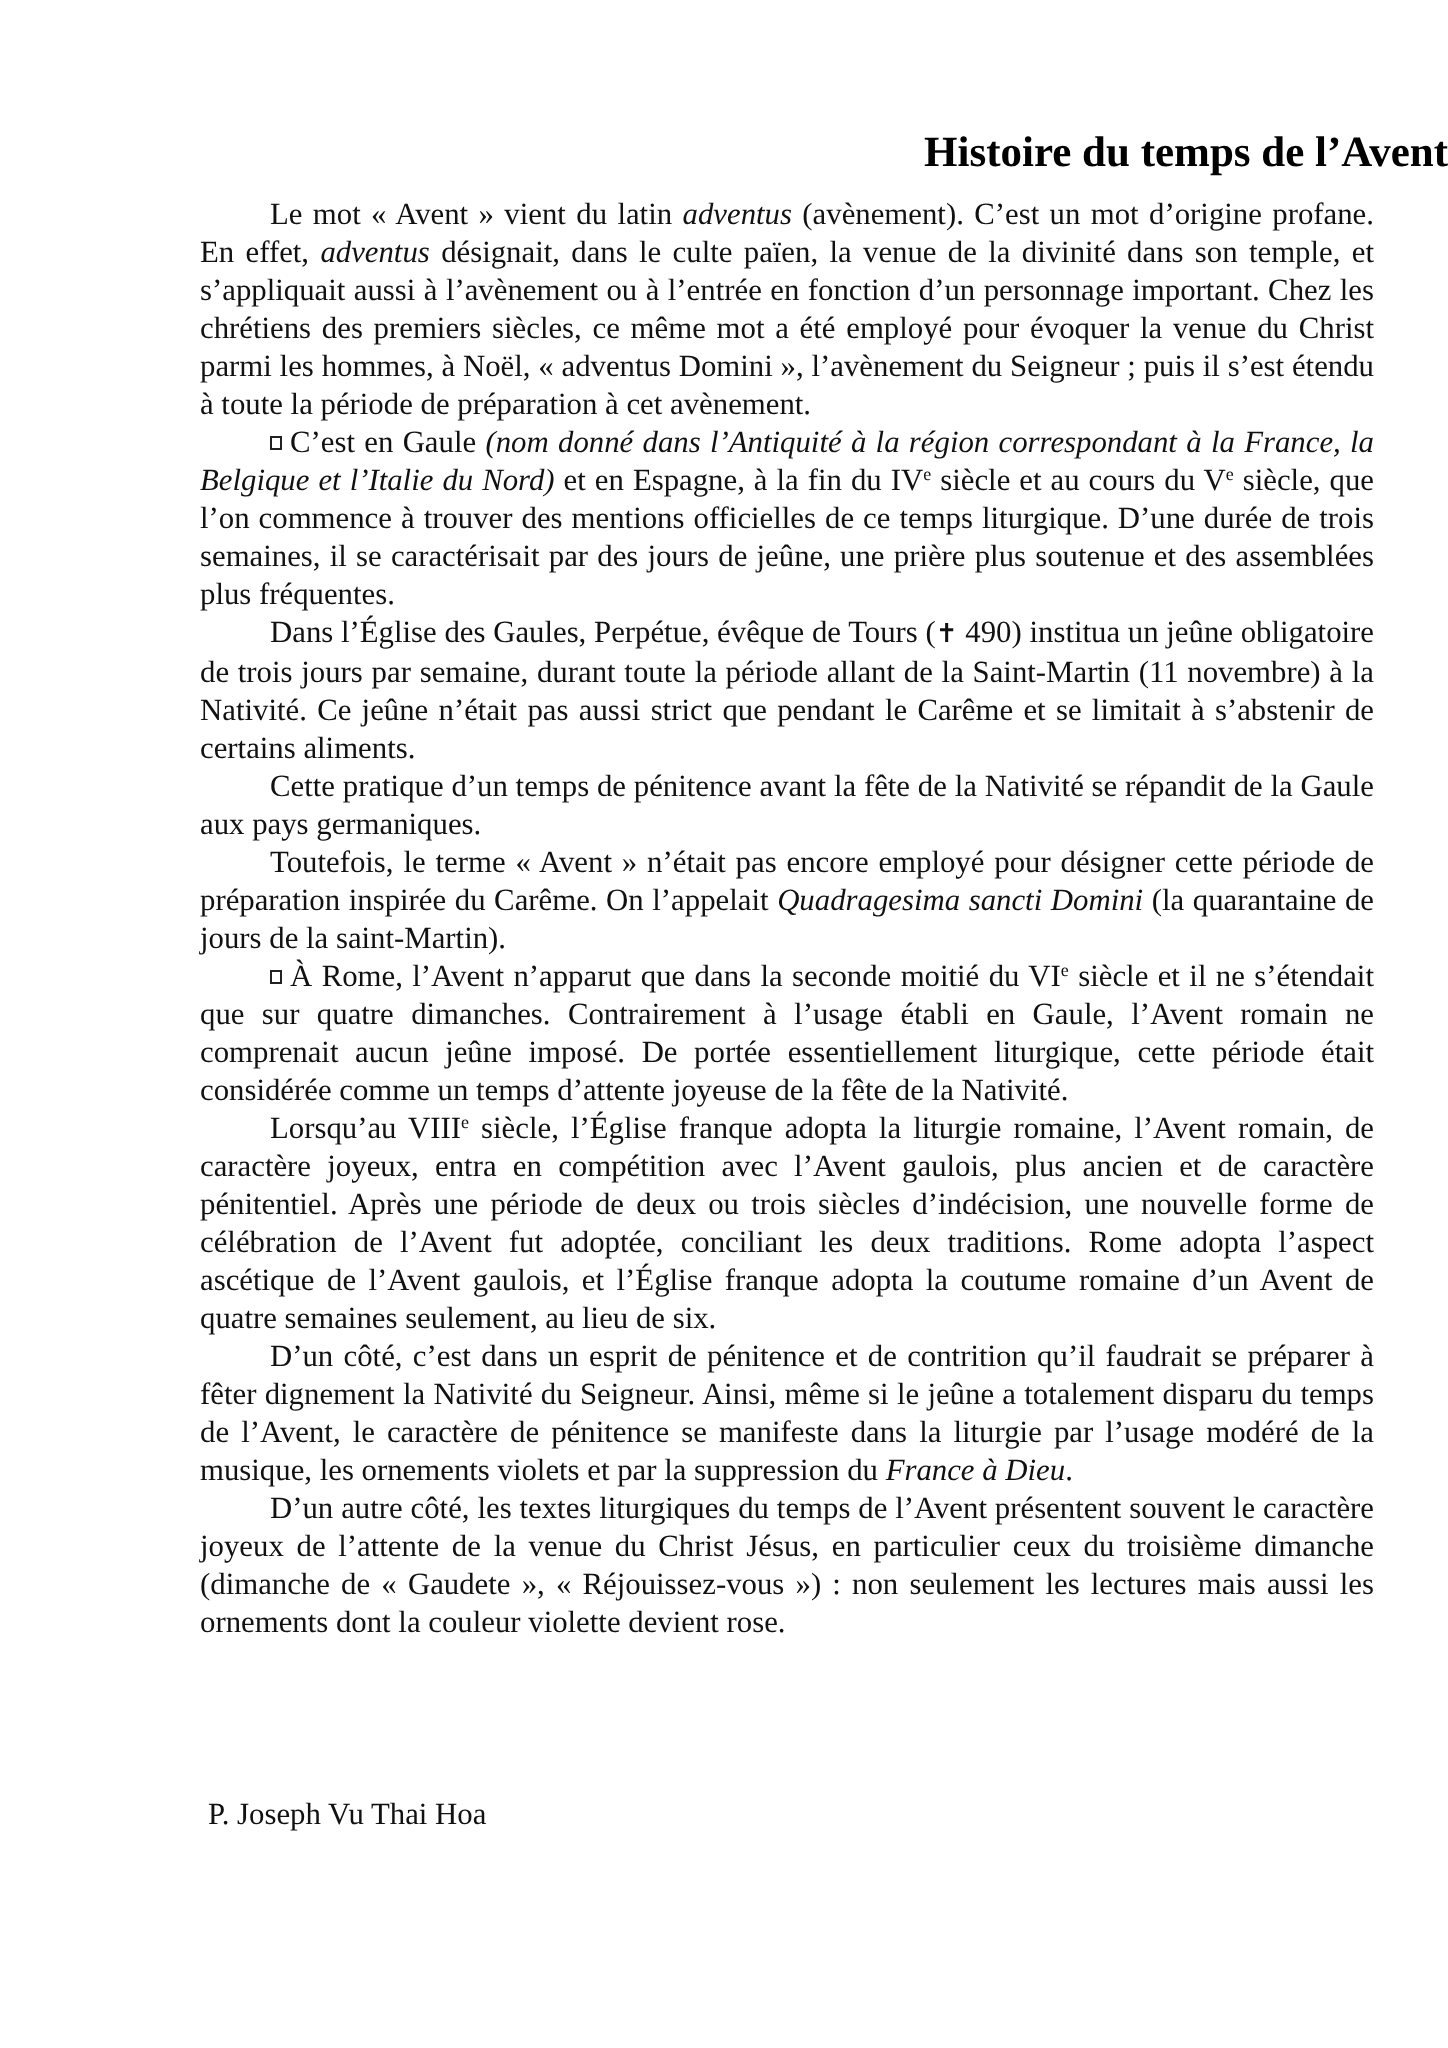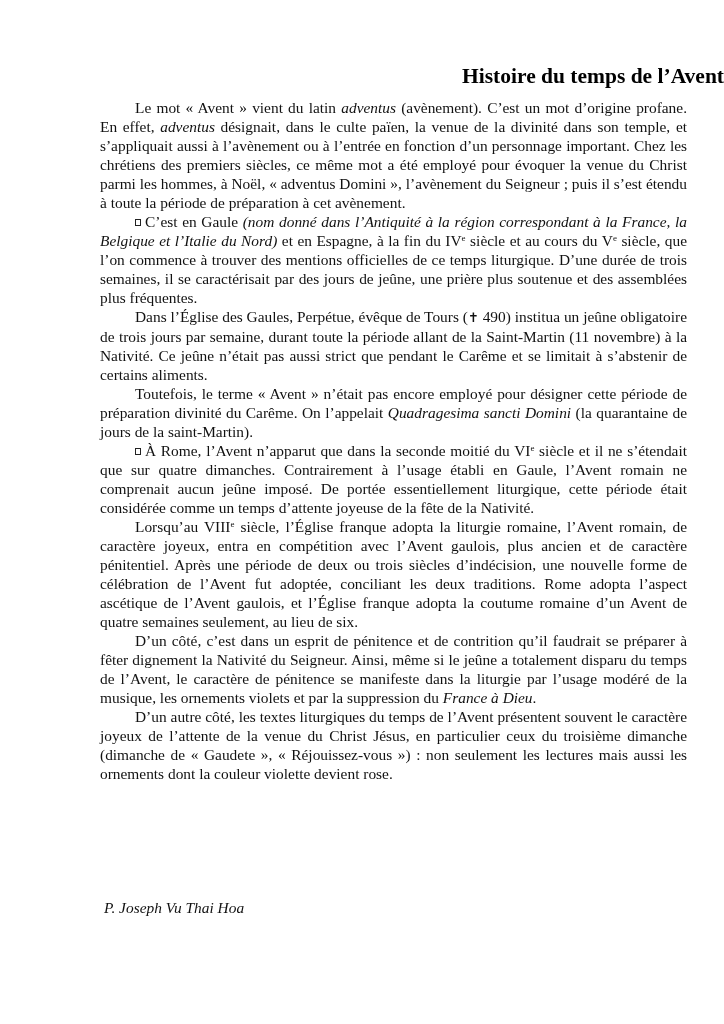--- a/index.html
+++ b/index.html
@@ -18,35 +18,36 @@
     position: absolute; left: 69px; top: 98px; width: 587px;
     font-size: 15.4px; line-height: 19px; text-align: justify; margin-left: 31px;
   }
   .body p { margin: 0; text-indent: 35px; }
   .body .bullet {
     display: inline-block; width: 6px; height: 7px; border: 1px solid #222;
     margin-right: 4px; vertical-align: 1px; box-sizing: border-box;
   }
   .signature {
     position: absolute; left: 104px; top: 898px;
-    font-size: 15.4px; line-height: 19px; font-style: italic; text-align: right;
+    font-size: 15.4px; line-height: 19px;  text-align: right;
   }
   i { font-style: italic; }
   sup { font-size: 9px; line-height: 0; vertical-align: 5px; }
   .dagger { font-family: "DejaVu Sans", sans-serif; font-size: 13px; }
 </style>
 </head>
 <body>
 
 <div class="page">
   <h1 class="title">Histoire du temps de l’Avent</h1>
   <div class="body" id="doc-body">
       <p><span>Le mot « Avent » vient du latin </span><i>adventus</i><span> (avènement). C’est un mot d’origine profane. En effet, </span><i>adventus</i><span> désignait, dans le culte païen, la venue de la divinité dans son temple, et s’appliquait aussi à l’avènement ou à l’entrée en fonction d’un personnage important. Chez les chrétiens des premiers siècles, ce même mot a été employé pour évoquer la venue du Christ parmi les hommes, à Noël, « adventus Domini », l’avènement du Seigneur ; puis il s’est étendu à toute la période de préparation à cet avènement.</span></p>
       <p><span class="bullet"></span><span>C’est en Gaule </span><i>(nom donné dans l’Antiquité à la région correspondant à la France, la Belgique et l’Italie du Nord)</i><span> et en Espagne, à la fin du IV</span><sup>e</sup><span> siècle et au cours du V</span><sup>e</sup><span> siècle, que l’on commence à trouver des mentions officielles de ce temps liturgique. D’une durée de trois semaines, il se caractérisait par des jours de jeûne, une prière plus soutenue et des assemblées plus fréquentes.</span></p>
       <p><span>Dans l’Église des Gaules, Perpétue, évêque de Tours (</span><span class="dagger">✝</span><span> 490) institua un jeûne obligatoire de trois jours par semaine, durant toute la période allant de la Saint-Martin (11 novembre) à la Nativité. Ce jeûne n’était pas aussi strict que pendant le Carême et se limitait à s’abstenir de certains aliments.</span></p>
-      <p><span>Toutefois, le terme « Avent » n’était pas encore employé pour désigner cette période de préparation divinité du Carême. On l’appelait </span><i>Quadragesima sancti Domini</i><span> (la quarantaine de jours de la saint-Martin).</span></p>
+      <p><span>Cette pratique d’un temps de pénitence avant la fête de la Nativité se répandit de la Gaule aux pays germaniques.</span></p>
+      <p><span>Toutefois, le terme « Avent » n’était pas encore employé pour désigner cette période de préparation inspirée du Carême. On l’appelait </span><i>Quadragesima sancti Domini</i><span> (la quarantaine de jours de la saint-Martin).</span></p>
       <p><span class="bullet"></span><span>À Rome, l’Avent n’apparut que dans la seconde moitié du VI</span><sup>e</sup><span> siècle et il ne s’étendait que sur quatre dimanches. Contrairement à l’usage établi en Gaule, l’Avent romain ne comprenait aucun jeûne imposé. De portée essentiellement liturgique, cette période était considérée comme un temps d’attente joyeuse de la fête de la Nativité.</span></p>
       <p><span>Lorsqu’au VIII</span><sup>e</sup><span> siècle, l’Église franque adopta la liturgie romaine, l’Avent romain, de caractère joyeux, entra en compétition avec l’Avent gaulois, plus ancien et de caractère pénitentiel. Après une période de deux ou trois siècles d’indécision, une nouvelle forme de célébration de l’Avent fut adoptée, conciliant les deux traditions. Rome adopta l’aspect ascétique de l’Avent gaulois, et l’Église franque adopta la coutume romaine d’un Avent de quatre semaines seulement, au lieu de six.</span></p>
       <p><span>D’un côté, c’est dans un esprit de pénitence et de contrition qu’il faudrait se préparer à fêter dignement la Nativité du Seigneur. Ainsi, même si le jeûne a totalement disparu du temps de l’Avent, le caractère de pénitence se manifeste dans la liturgie par l’usage modéré de la musique, les ornements violets et par la suppression du </span><i>France à Dieu</i><span>.</span></p>
       <p><span>D’un autre côté, les textes liturgiques du temps de l’Avent présentent souvent le caractère joyeux de l’attente de la venue du Christ Jésus, en particulier ceux du troisième dimanche (dimanche de « Gaudete », « Réjouissez-vous ») : non seulement les lectures mais aussi les ornements dont la couleur violette devient rose.</span></p>
     </div>
   <div class="signature">P. Joseph Vu Thai Hoa</div>
 </div>
 
 </body></html>

